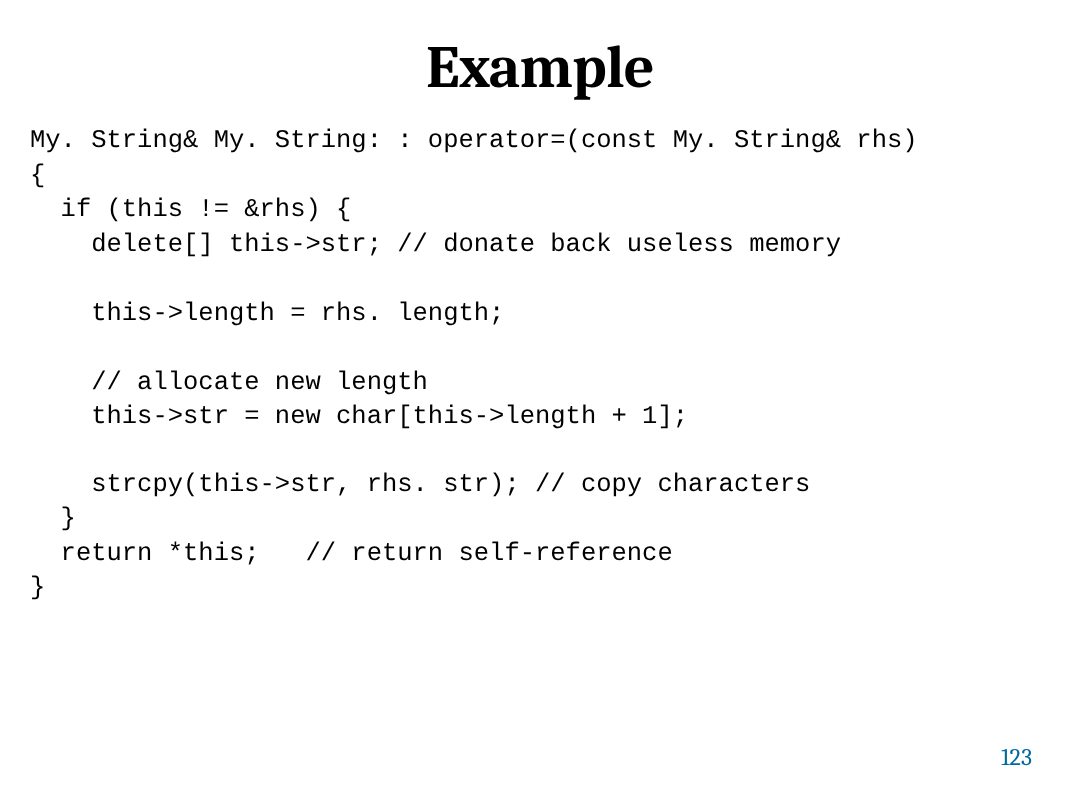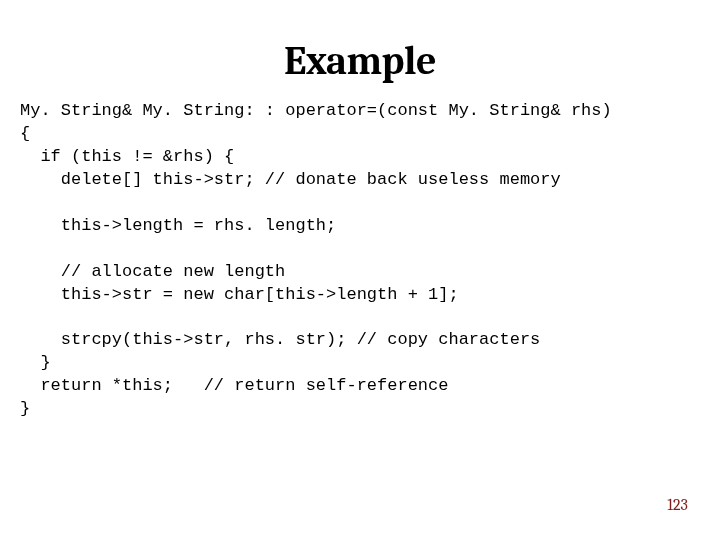--- a/index.html
+++ b/index.html
@@ -1,20 +1,20 @@
 <!DOCTYPE html>
 <html><head>
 <meta charset="utf-8">
 <style>
   * { margin: 0; padding: 0; box-sizing: border-box; }
   html, body { width: 720px; height: 540px; background: #fff; font-family: "Times New Roman", Times, serif; color: #000; }
-  .slide { width: 720px; height: 540px; position: relative; padding: 32px 20px 0 20px; }
+  .slide { width: 720px; height: 540px; position: relative; padding: 16px 20px 0 20px; }
   .title { font-family: Cambria, Georgia, "Times New Roman", serif; font-weight: 700; font-size: 40px; text-align: center; margin-top: 6px; margin-bottom: 16px; letter-spacing: -0.5px; }
   .code { font-family: "Courier New", Courier, monospace; font-size: 17px; line-height: 1.35; white-space: pre; }
-  .page-num { position: absolute; bottom: 26px; right: 32px; font-family: Cambria, Georgia, "Times New Roman", serif; font-size: 16px; color: #7f1d1d; }
+  .page-num { position: absolute; bottom: 26px; right: 32px; font-family: Cambria, Georgia, "Times New Roman", serif; font-size: 16px; color: #0369a1; }
 </style>
 </head>
 <body>
 
 <div class="slide">
   <h1 class="title">Example</h1>
   <div class="code"><span>My. String&amp; My. String: : operator=(const My. String&amp; rhs)</span>
 <span>{</span>
 <span>  if (this != &amp;rhs) {</span>
 <span>    delete[] this-&gt;str; // donate back useless memory</span>

